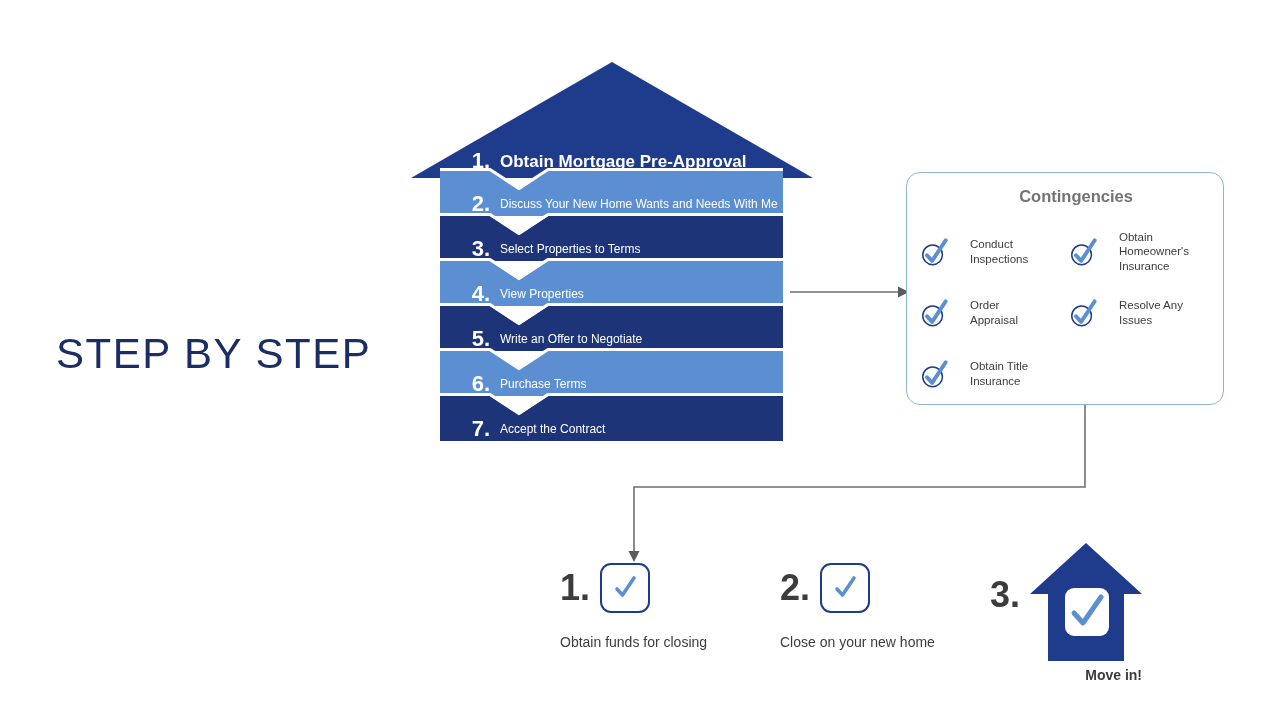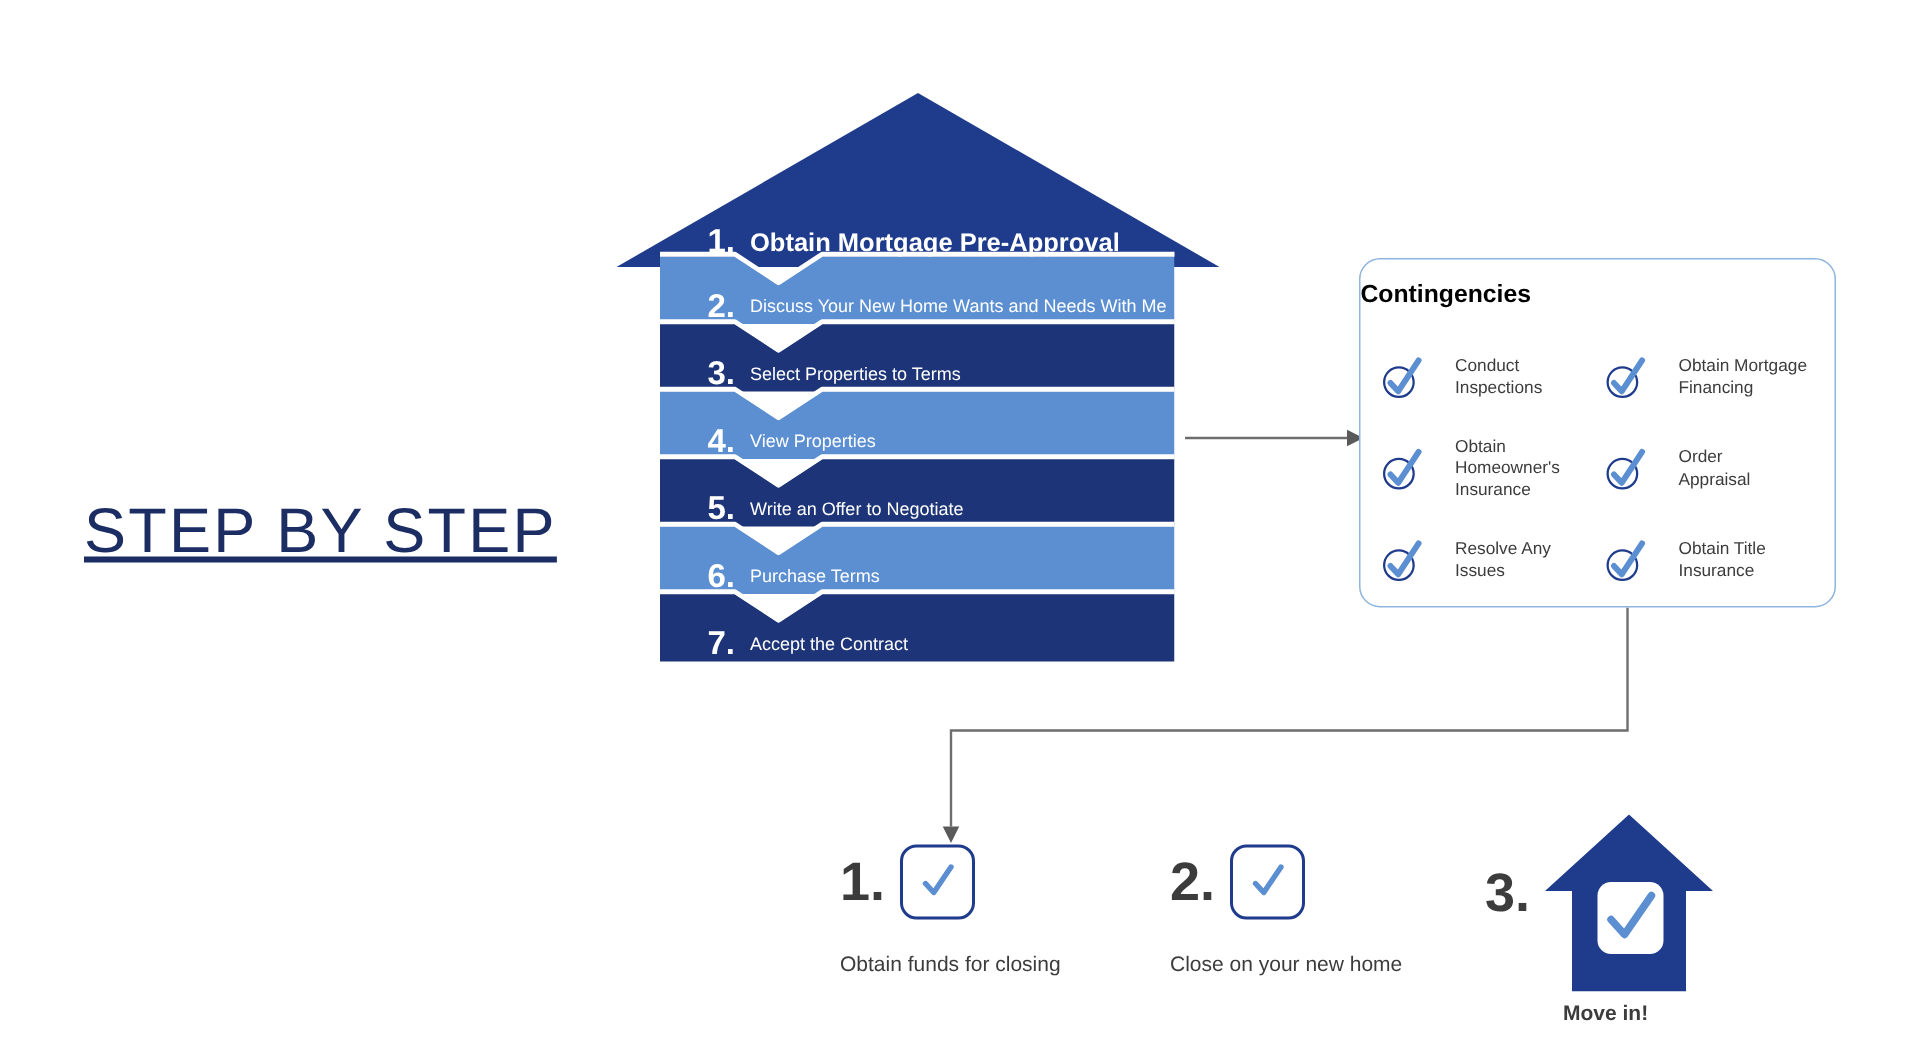--- a/index.html
+++ b/index.html
@@ -26,21 +26,20 @@
   #page-title {
     position: absolute;
     left: 56px;
     top: 330px;
     font-size: 42px;
     letter-spacing: 1.5px;
     font-weight: 300;
     color: #1b2d63;
     white-space: nowrap;
     font-family: "Liberation Sans", sans-serif;
-    text-decoration: underline;
   }
 
   
   #steps-group {
     position: absolute;
     left: 411px;
     top: 62px;
     width: 402px;
     height: 384px;
   }
@@ -88,25 +87,26 @@
     width: 318px;
     height: 233px;
     border: 1.5px solid #8fb4dd;
     border-radius: 14px;
     background: #ffffff;
     box-sizing: border-box;
   }
   #contingencies-title {
     position: absolute;
     top: 14px;
-    left: 0;
+    left: 11px;
     width: 100%;
+    text-align: center;
     font-size: 16.5px;
     font-weight: bold;
-    color: #000000;
+    color: #737373;
   }
   #contingencies-grid {
     position: absolute;
     top: 48px;
     left: 12px;
     width: 294px;
     display: grid;
     grid-template-columns: 1fr 1fr;
     grid-auto-rows: 61px;
     column-gap: 4px;
@@ -260,30 +260,20 @@
         <svg class="cont-check" viewBox="0 0 32 32">
           <circle cx="14.5" cy="19" r="10.5" fill="none" stroke="#1f3b8c" stroke-width="1.6"></circle>
           <path d="M8.5,19.5 L14,25.5 L28.5,3.5" fill="none" stroke="#5b8fd1" stroke-width="4.2" stroke-linecap="round" stroke-linejoin="round"></path>
         </svg>
         <div class="cont-label">
           <div>Conduct</div>
           <div>Inspections</div>
         </div>
       </div>
 
-      <div class="cont-item">
-        <svg class="cont-check" viewBox="0 0 32 32">
-          <circle cx="14.5" cy="19" r="10.5" fill="none" stroke="#1f3b8c" stroke-width="1.6"></circle>
-          <path d="M8.5,19.5 L14,25.5 L28.5,3.5" fill="none" stroke="#5b8fd1" stroke-width="4.2" stroke-linecap="round" stroke-linejoin="round"></path>
-        </svg>
-        <div class="cont-label">
-          <div>Obtain Mortgage</div>
-          <div>Financing</div>
-        </div>
-      </div>
 
       <div class="cont-item">
         <svg class="cont-check" viewBox="0 0 32 32">
           <circle cx="14.5" cy="19" r="10.5" fill="none" stroke="#1f3b8c" stroke-width="1.6"></circle>
           <path d="M8.5,19.5 L14,25.5 L28.5,3.5" fill="none" stroke="#5b8fd1" stroke-width="4.2" stroke-linecap="round" stroke-linejoin="round"></path>
         </svg>
         <div class="cont-label">
           <div>Obtain Homeowner's</div>
           <div>Insurance</div>
         </div>
@@ -358,18 +348,18 @@
 
     <div class="bottom-item" id="bottom-item-3" style="left:450px; top:-9px;">
       <div class="bottom-head" style="height:122px;">
         <span class="bottom-num" style="margin-top:34px;">3.</span>
         <svg id="house-icon" viewBox="0 0 112 118">
           <polygon points="56,0 112,51 94,51 94,118 18,118 18,51 0,51" fill="#1f3b8c"></polygon>
           <rect x="35" y="45" width="44" height="48" rx="9" ry="9" fill="#ffffff"></rect>
           <path d="M44,70 L53,80 L71,54" fill="none" stroke="#5b8fd1" stroke-width="5" stroke-linecap="round" stroke-linejoin="round"></path>
         </svg>
       </div>
-      <div class="bottom-caption bold" style="margin-left:52px; margin-top:2px;">Move in!</div>
+      <div class="bottom-caption bold" style="margin-left:52px; margin-top:2px;text-align:right;">Move in!</div>
     </div>
 
   </div>
 
 </div>
 
 </body></html>

